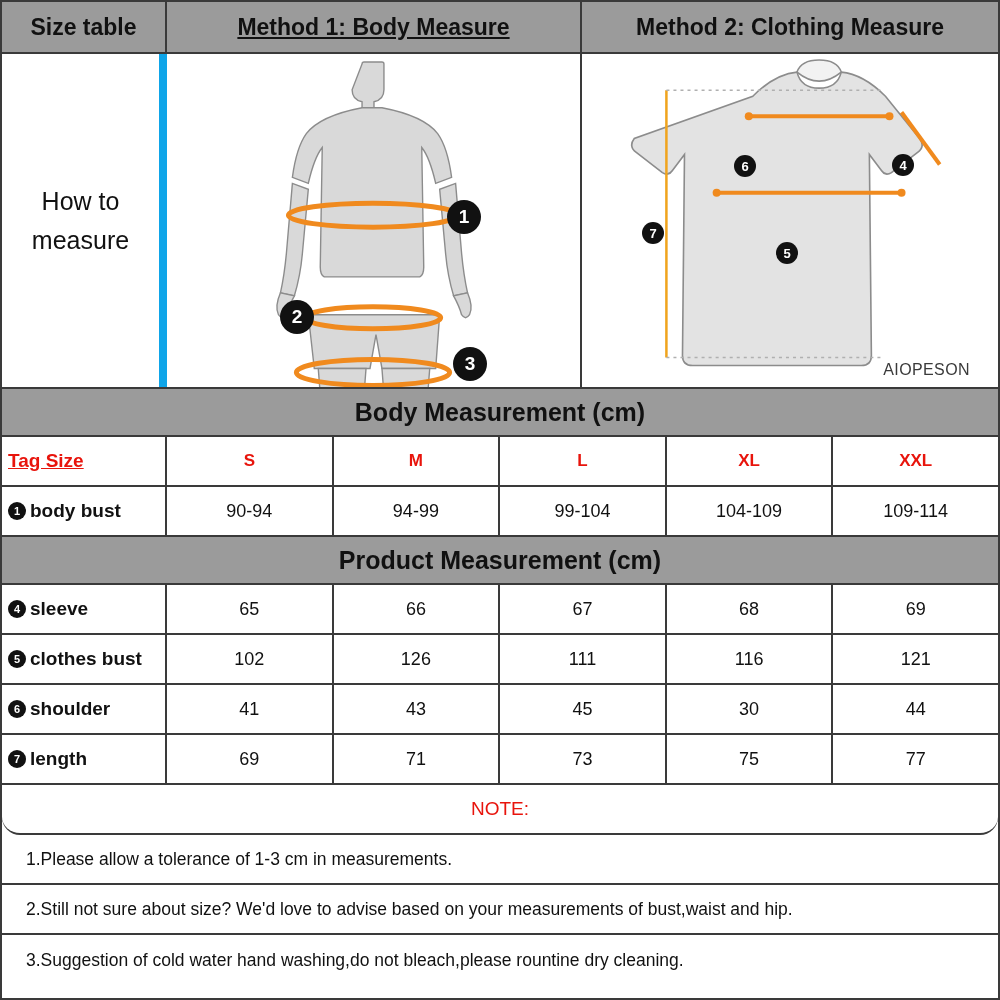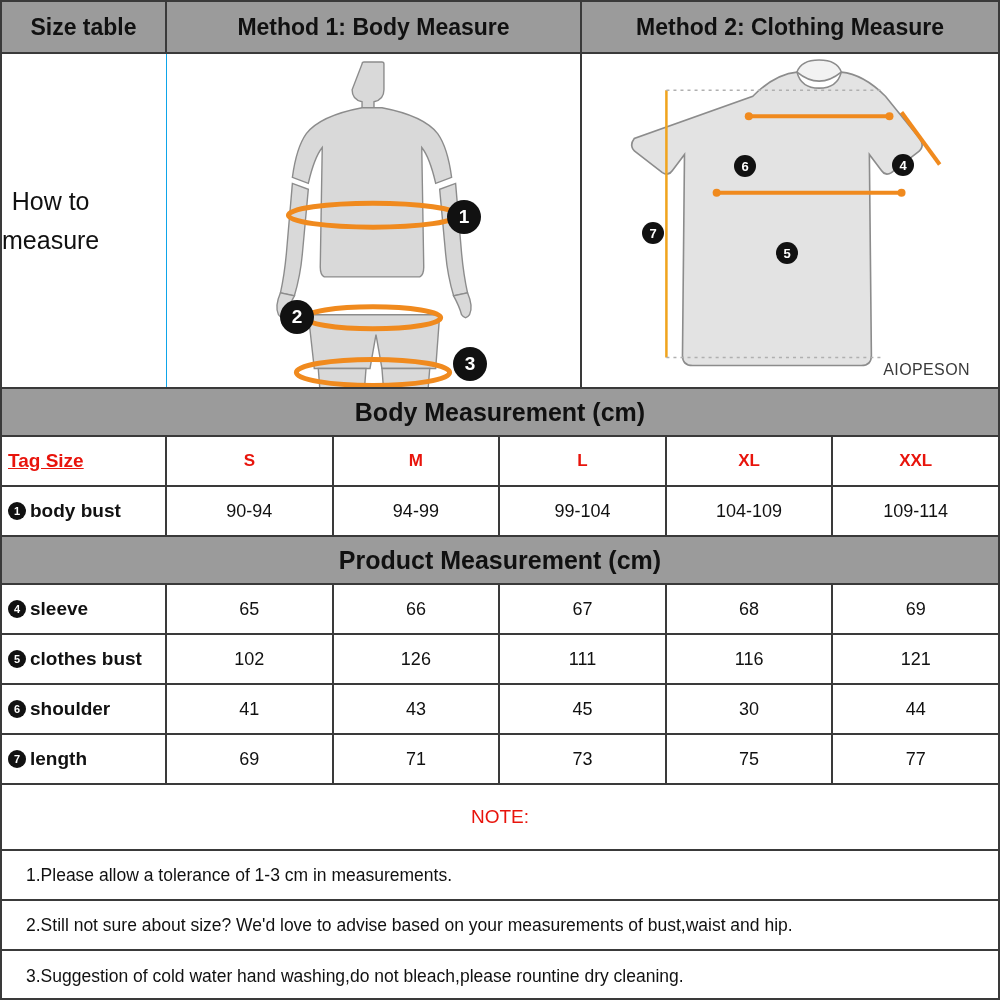--- a/index.html
+++ b/index.html
@@ -31,41 +31,41 @@
     background: #9b9b9b;
     color: #111;
     display: flex;
     align-items: center;
     justify-content: center;
     font-weight: bold;
     font-size: 23px;
     box-sizing: border-box;
   }
   .top-cell.c1 { width: 165px; border-right: 2px solid #3a3a3a; font-size: 23px;}
-  .top-cell.c2 { width: 415px; border-right: 2px solid #3a3a3a; }
+  .top-cell.c2 { width: 415px; border-right: 2px solid #3a3a3a; text-decoration: underline; }
   .top-cell.c3 { flex: 1; }
 
   
   .illus-row {
     display: flex;
     height: 335px;
     box-sizing: border-box;
     border-bottom: 2px solid #3a3a3a;
   }
   .illus-cell {
     box-sizing: border-box;
     position: relative;
     background: #fff;
   }
   .illus-cell.c1 {
     width: 165px;
-    border-right: 1px solid #0ea5e9;
-    display: flex;
-    align-items: center;
-    justify-content: flex-start;
+    border-right: 8px solid #0ea5e9;
+    display: flex;
+    align-items: center;
+    justify-content: center;
     text-align: center;
   }
   .illus-cell.c1 .howto {
     font-size: 25px;
     color: #111;
     line-height: 1.55;
   }
   .illus-cell.c2 { width: 415px; border-right: 2px solid #3a3a3a; }
   .illus-cell.c3 { flex: 1; }
 
@@ -128,28 +128,29 @@
     background: #111;
     color: #fff;
     font-size: 11px;
     font-weight: bold;
     flex: none;
     line-height: 1;
   }
 
   
   .note-title {
-    height: 66px;
+    height: 50px;
     display: flex;
     align-items: center;
     justify-content: center;
     color: #e8140c;
     font-size: 19px;
     box-sizing: border-box;
     border-bottom: 2px solid #3a3a3a;
+    border-radius: 18px;
   }
   .note-line {
     height: 50px;
     display: flex;
     align-items: center;
     padding-left: 24px;
     font-size: 17.5px;
     color: #111;
     box-sizing: border-box;
     border-bottom: 2px solid #3a3a3a;

